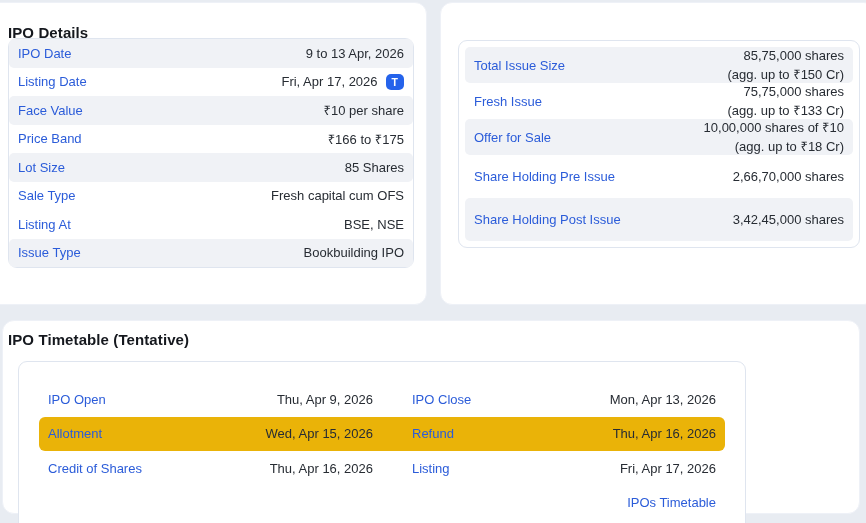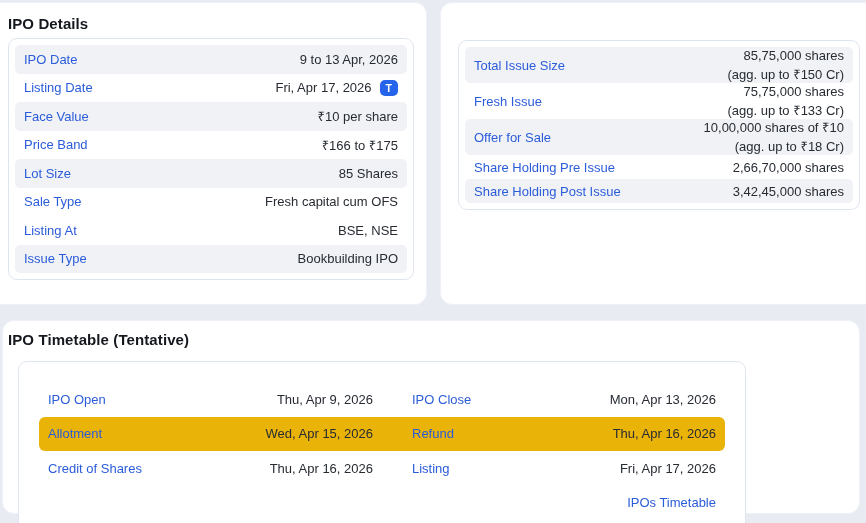--- a/index.html
+++ b/index.html
@@ -21,44 +21,44 @@
   #panel-right  { left:440px; top:2px;  width:436px; height:303px; }
   #panel-bottom { left:2px;  top:320px; width:858px; height:194px; }
 
   .section-title {
     position:absolute;
     font-size:15px;
     font-weight:700;
     color:#15181e;
     letter-spacing:.1px;
   }
-  #title-details   { left:8px; top:15px;  }
+  #title-details   { left:8px; top:24px;  }
   #title-timetable { left:8px; top:331px; }
 
   .card {
     position:absolute;
     background:#ffffff;
     border:1px solid #dfe5ef;
     border-radius:9px;
   }
-  #card-left      { left:8px;   top:38px;  width:406px; padding:6px; }
+  #card-left      { left:8px;   top:38px;  width:406px; }
   #card-right     { left:458px; top:40px;  width:402px; padding:6px; }
   #card-timetable { left:18px;  top:361px; width:728px; padding:20px; }
 
   .row {
     display:flex;
     justify-content:space-between;
     align-items:center;
     padding:0 9px;
     border-radius:5px;
     font-size:13px;
   }
   .row.striped { background:#f0f2f6; }
   #card-left .row  { height:28.5px; }
-  #card-right .row { height:24px; }
+  #card-right .row { height:43px; }
   #card-right .row.tall { height:36px; }
 
   .lbl { color:#2b5cd9; }
   .val { color:#272c33; text-align:right; display:flex; align-items:center; }
   .val2 { color:#272c33; text-align:right; line-height:19px; }
 
   .badge-t {
     display:inline-block;
     background:#2563eb;
     color:#ffffff;

